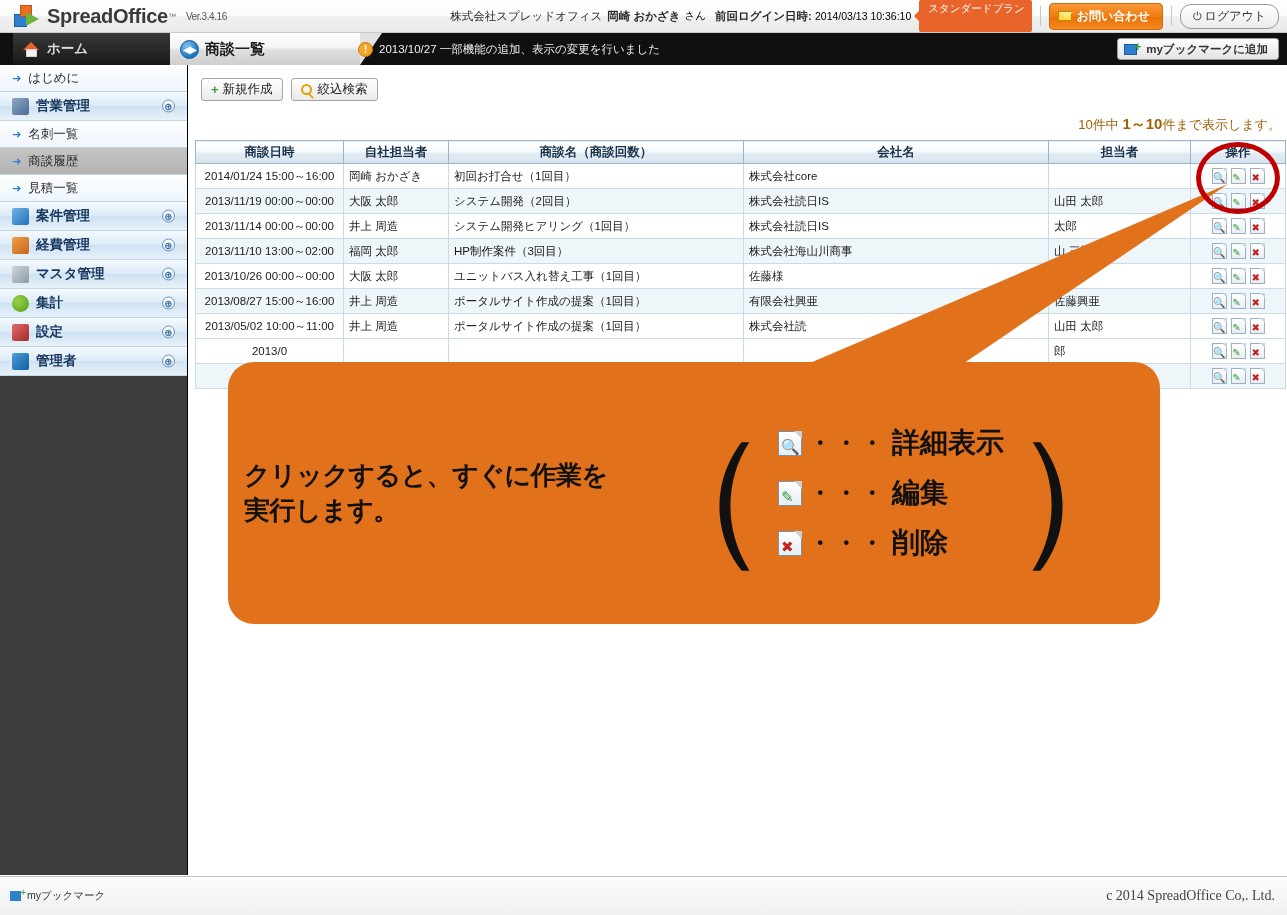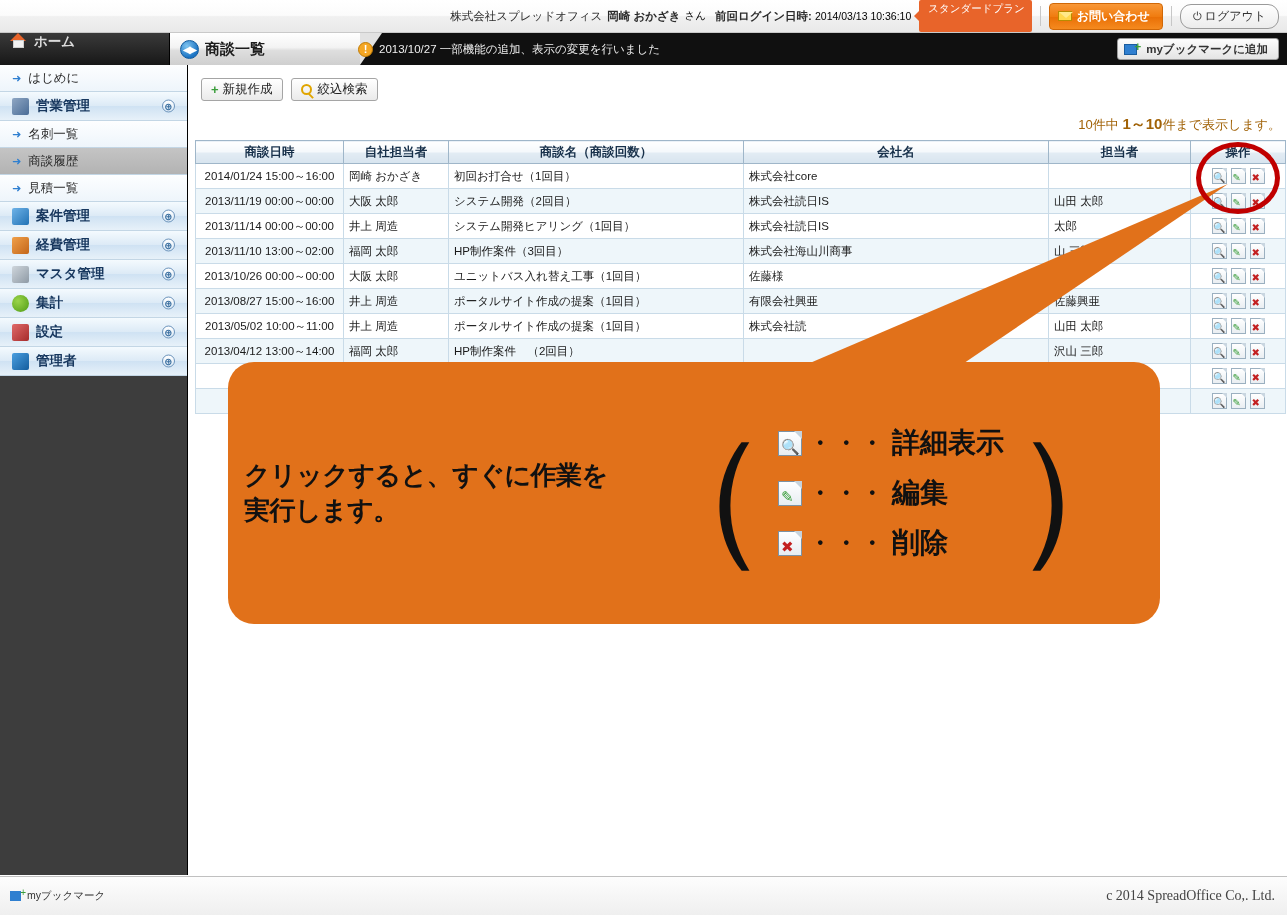--- a/index.html
+++ b/index.html
@@ -70,23 +70,23 @@
     font-size: 12px; color: #333; display: flex; align-items: center; white-space: nowrap;
   }
   .pw-ico { margin-right: 3px; font-size: 11px; }
 
   
   .tabbar {
     position: absolute; left: 0; top: 33px; width: 1287px; height: 32px;
     background: #101010;
   }
   .tab-home {
-    position: absolute; left: 0; top: 0; width: 170px; height: 32px;
+    position: absolute; left: 13px; top: 0; width: 170px; height: 32px;
     background: linear-gradient(to bottom, #3a3a3a, #171717);
-    display: flex; align-items: flex-start; padding-left: 10px;
+    display: flex; align-items: center; padding-left: 10px;
     border-right: 1px solid #000;
   }
   .home-ico { width: 17px; height: 15px; position: relative; margin-right: 7px; flex: none; }
   .home-roof {
     position: absolute; left: 0; top: 0; width: 0; height: 0;
     border-left: 8.5px solid transparent; border-right: 8.5px solid transparent;
     border-bottom: 8px solid #e8642a;
   }
   .home-body {
     position: absolute; left: 3px; top: 7px; width: 11px; height: 8px;
@@ -274,20 +274,30 @@
   .foot-bm-star { position: absolute; right: -2px; top: -2px; color: #3a9d3a; font-size: 10px; line-height: 1; }
   .foot-left-lbl { font-size: 10.5px; color: #333; }
   .foot-right { margin-left: auto; padding-right: 12px; font-size: 14px; color: #444; font-family: Liberation Serif, serif; }
 </style>
 </head>
 <body>
 
 <div id="app">
 
   <div class="topbar">
+    <div class="logo-wrap">
+      <div class="logo-mark">
+        <div class="logo-sq-blue"></div>
+        <div class="logo-sq-orange"></div>
+        <div class="logo-arrow"></div>
+      </div>
+      <span class="logo-text">SpreadOffice</span>
+      <span class="logo-tm">™</span>
+      <span class="ver">Ver.3.4.16</span>
+    </div>
 
     <div class="hdr-right">
       <span class="acct-text">株式会社スプレッドオフィス</span>
       <span class="acct-text" style="margin-left:5px;font-weight:bold;">岡崎 おかざき</span>
       <span class="acct-sm" style="margin-left:4px;">さん</span>
       <span class="acct-text" style="margin-left:9px;font-weight:bold;">前回ログイン日時:</span>
       <span class="acct-sm" style="margin-left:3px;">2014/03/13 10:36:10</span>
       <span class="plan-badge">スタンダードプラン</span>
       <span class="vdiv"></span>
       <div class="btn-contact">
@@ -470,28 +480,20 @@
             <td>有限会社興亜</td>
             <td>佐藤興亜</td>
             <td class="c-act"><span class="act-ico"><span class="act-glyph g-view">🔍</span></span><span class="act-ico"><span class="act-glyph g-edit">✎</span></span><span class="act-ico"><span class="act-glyph g-del">✖</span></span></td>
           </tr>
           <tr class="odd">
             <td class="c-date">2013/05/02 10:00～11:00</td>
             <td>井上 周造</td>
             <td>ポータルサイト作成の提案（1回目）</td>
             <td>株式会社読</td>
             <td>山田 太郎</td>
-            <td class="c-act"><span class="act-ico"><span class="act-glyph g-view">🔍</span></span><span class="act-ico"><span class="act-glyph g-edit">✎</span></span><span class="act-ico"><span class="act-glyph g-del">✖</span></span></td>
-          </tr>
-          <tr class="even">
-            <td class="c-date">2013/04/12 13:00～14:00</td>
-            <td>福岡 太郎</td>
-            <td>HP制作案件　（2回目）</td>
-            <td></td>
-            <td>沢山 三郎</td>
             <td class="c-act"><span class="act-ico"><span class="act-glyph g-view">🔍</span></span><span class="act-ico"><span class="act-glyph g-edit">✎</span></span><span class="act-ico"><span class="act-glyph g-del">✖</span></span></td>
           </tr>
           <tr class="odd">
             <td class="c-date">2013/0</td>
             <td></td>
             <td></td>
             <td></td>
             <td>郎</td>
             <td class="c-act"><span class="act-ico"><span class="act-glyph g-view">🔍</span></span><span class="act-ico"><span class="act-glyph g-edit">✎</span></span><span class="act-ico"><span class="act-glyph g-del">✖</span></span></td>
           </tr>

